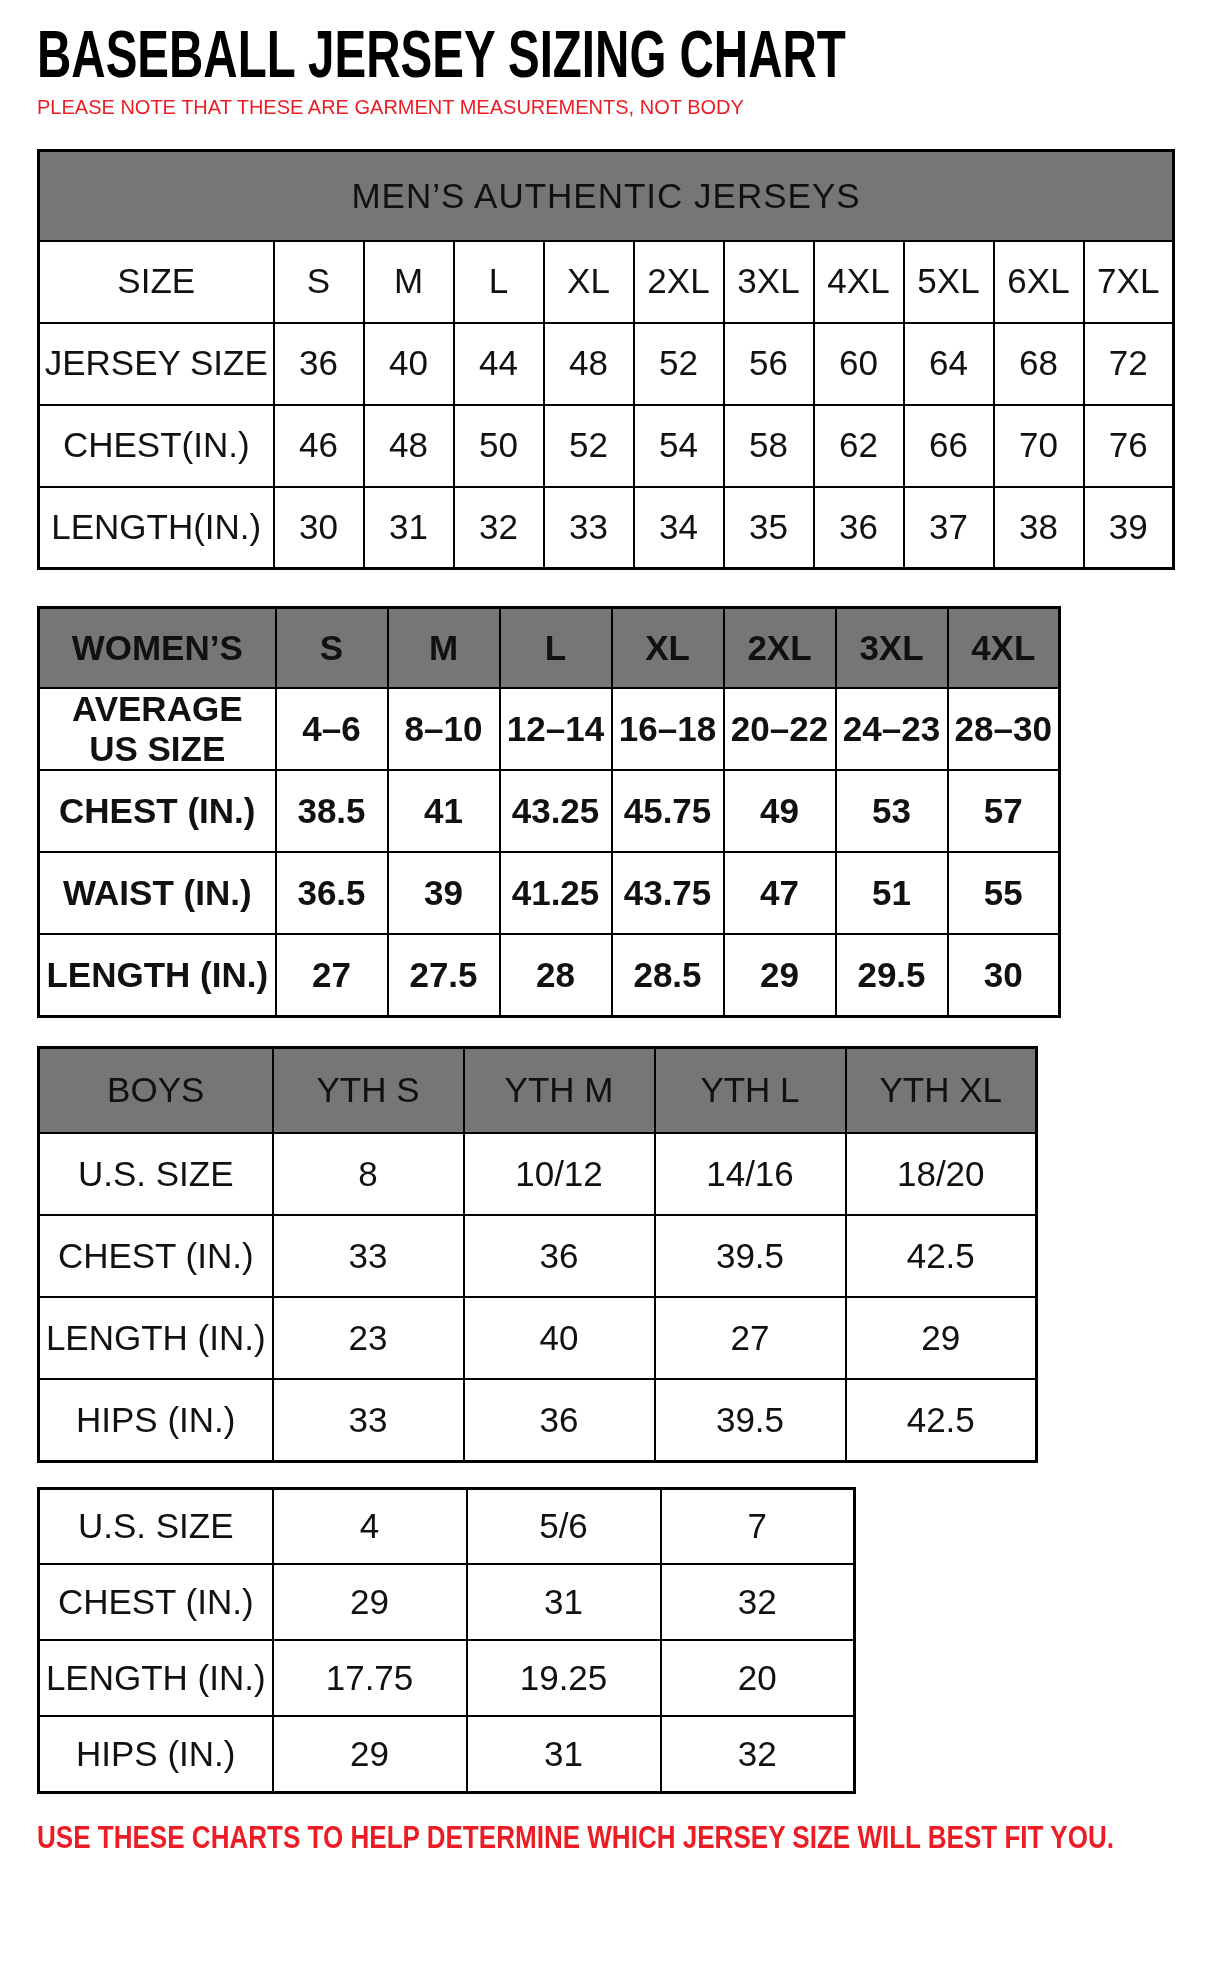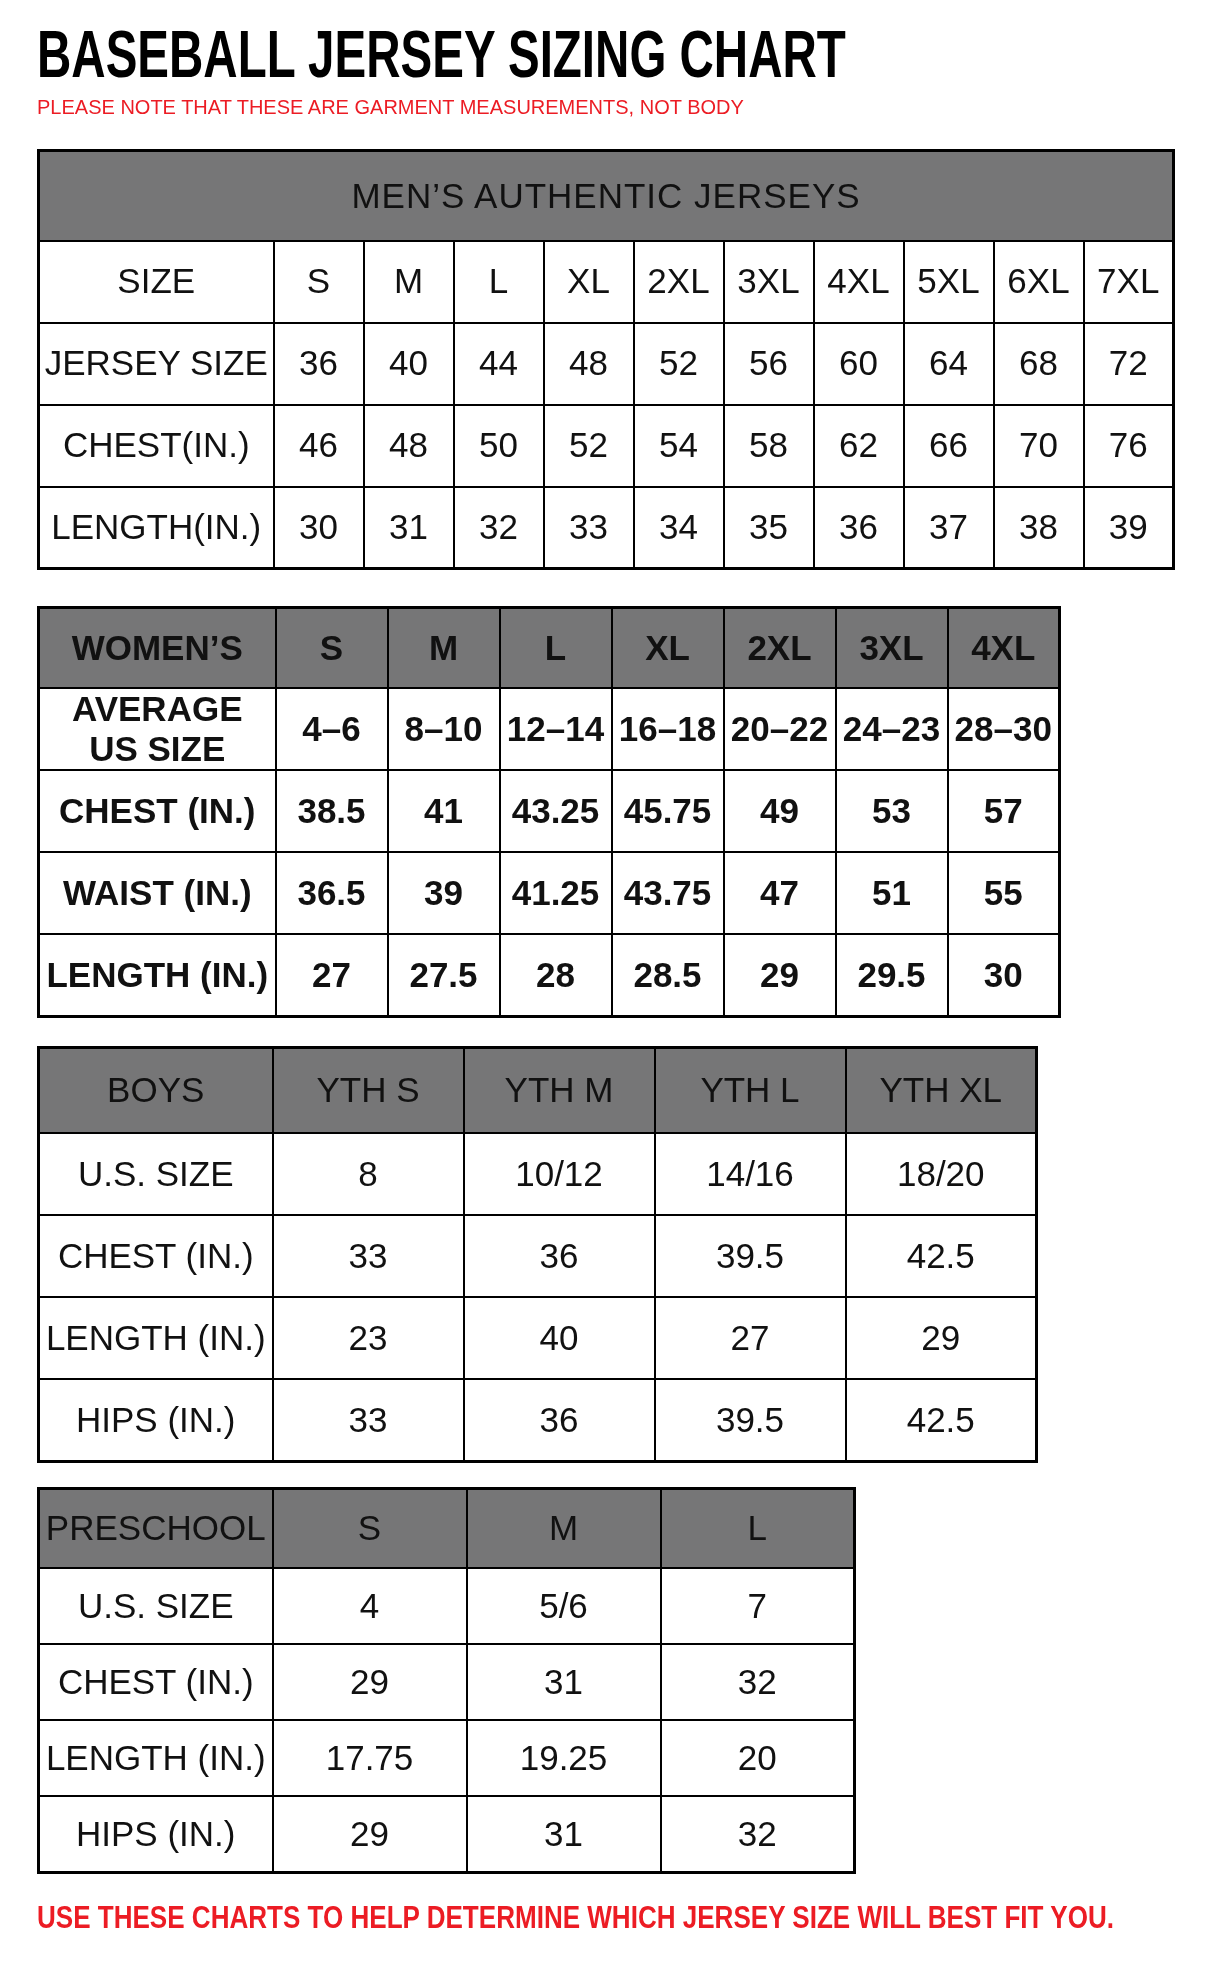--- a/index.html
+++ b/index.html
@@ -279,26 +279,20 @@
     </tbody>
   </table>
 <table class="sizing preschool">
     <colgroup>
       <col style="width: 234px;">
       <col style="width: 194px;">
       <col style="width: 194px;">
       <col style="width: 194px;">
     </colgroup>
     <tbody>
-      <tr class="head-row">
-        <td class="head">PRESCHOOL</td>
-        <td class="head">S</td>
-        <td class="head">M</td>
-        <td class="head">L</td>
-      </tr>
       <tr>
         <td class="label">U.S. SIZE</td>
         <td class="value">4</td>
         <td class="value">5/6</td>
         <td class="value">7</td>
       </tr>
       <tr>
         <td class="label">CHEST (IN.)</td>
         <td class="value">29</td>
         <td class="value">31</td>

